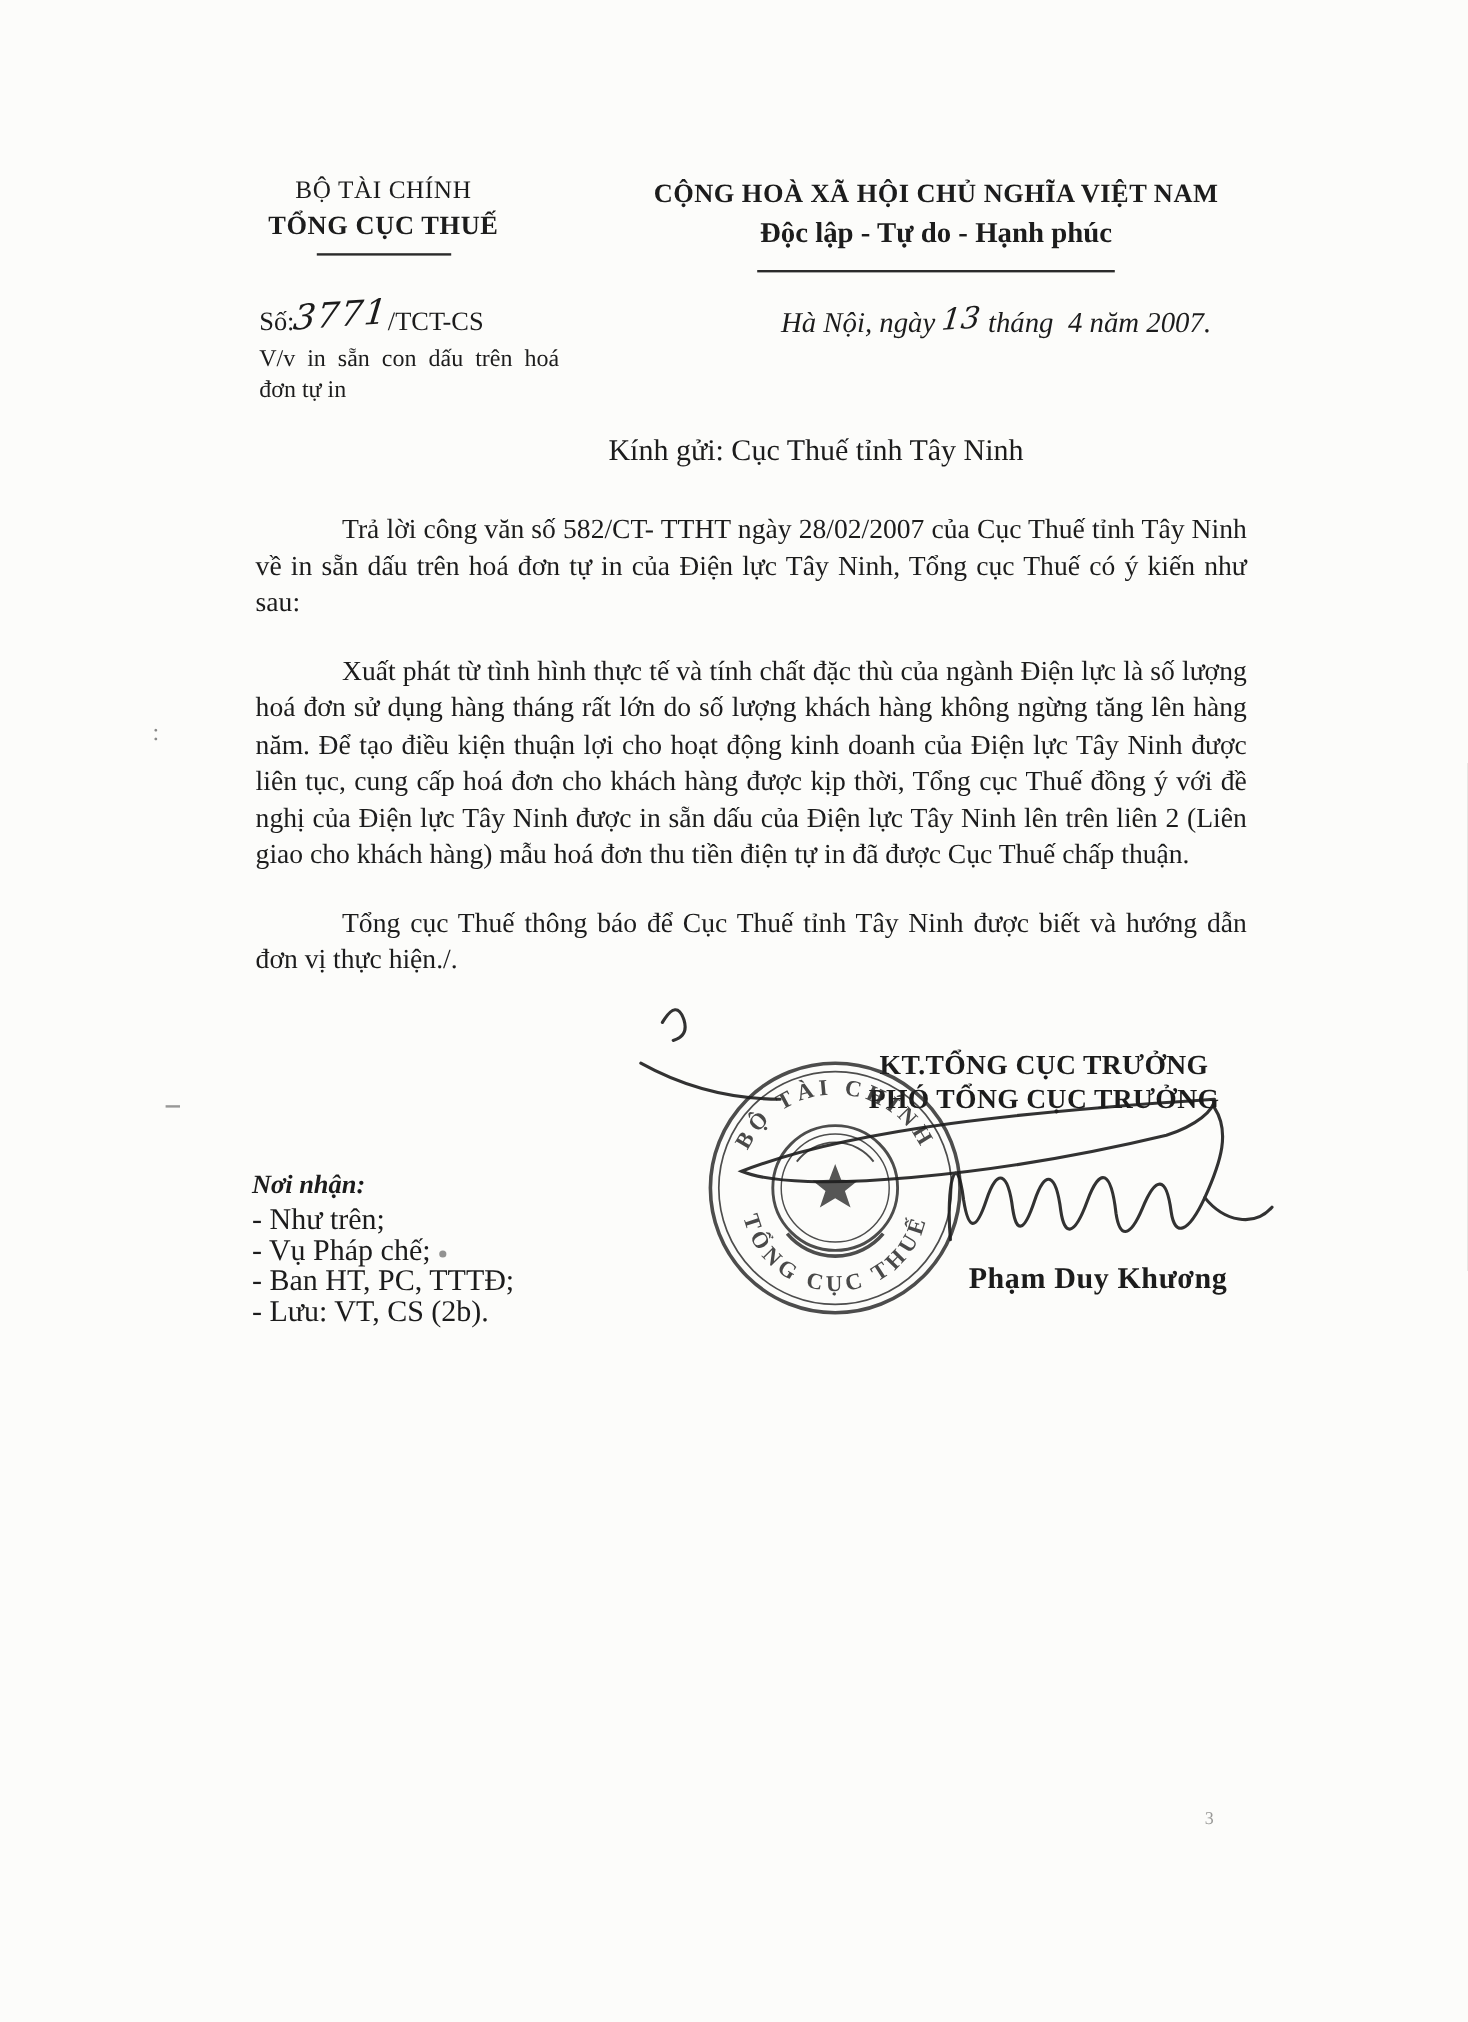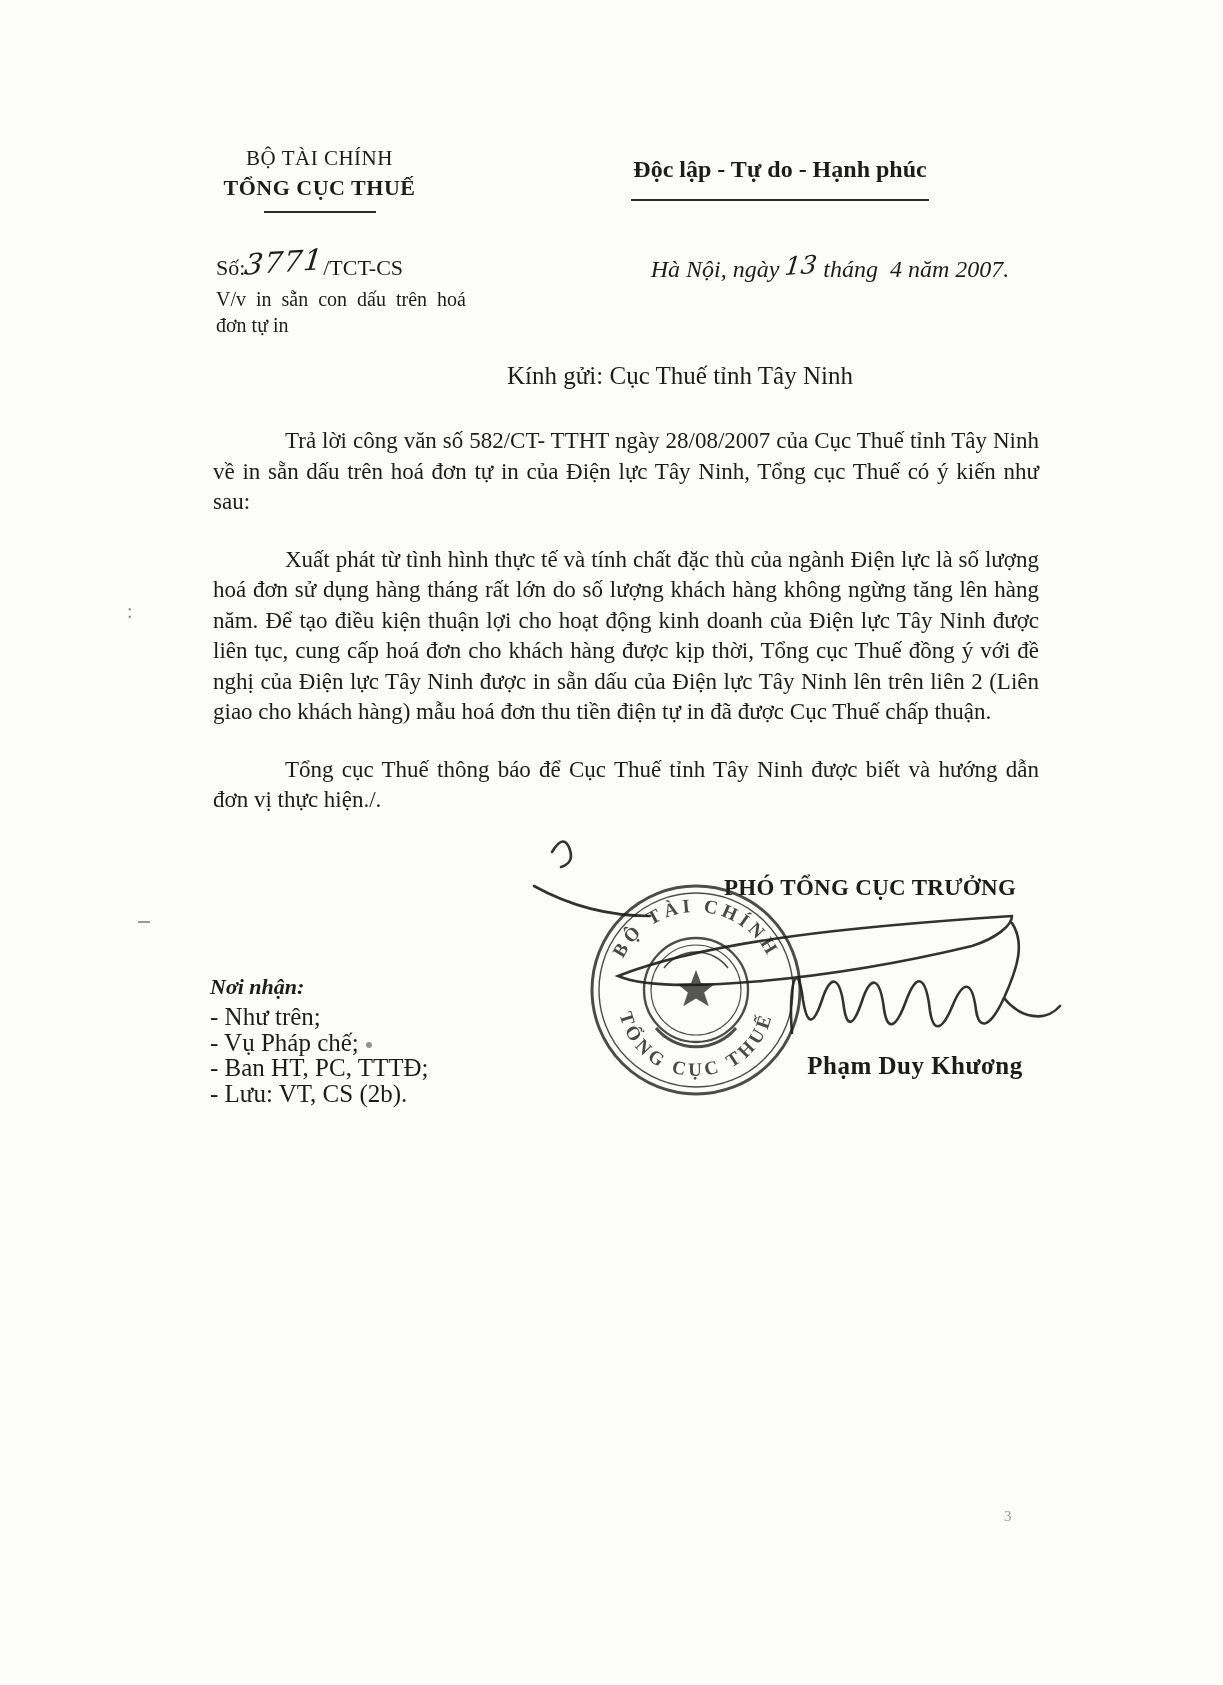--- a/index.html
+++ b/index.html
@@ -75,46 +75,48 @@
 
 <div class="page">
 
   <div class="abs hdr-left">
     <div class="l1">BỘ TÀI CHÍNH</div>
     <div class="l2">TỔNG CỤC THUẾ</div>
     <div class="rule-left"></div>
   </div>
 
   <div class="abs hdr-right">
+    <div class="l1">CỘNG HOÀ XÃ HỘI CHỦ NGHĨA VIỆT NAM</div>
     <div class="l2">Độc lập - Tự do - Hạnh phúc</div>
     <div class="rule-right"></div>
   </div>
 
   <div class="abs so-line">
     <span>Số:</span><span class="hand hand-num">3771</span><span>/TCT-CS</span>
   </div>
 
   <div class="abs date-line">
     <span class="keep-space">Hà Nội, ngày </span><span class="hand hand-day">13</span><span class="keep-space"> tháng  4 năm 2007.</span>
   </div>
 
   <div class="abs salutation">Kính gửi: Cục Thuế tỉnh Tây Ninh</div>
 
   <div class="abs subject">
     <div class="s1">V/v in sẵn con dấu trên hoá</div>
     <div class="s2">đơn tự in</div>
   </div>
 
   <div class="abs body-text">
-    <p>Trả lời công văn số 582/CT- TTHT ngày 28/08/2007 của Cục Thuế tỉnh Tây Ninh về in sẵn dấu trên hoá đơn tự in của Điện lực Tây Ninh, Tổng cục Thuế có ý kiến như sau:</p>
+    <p>Trả lời công văn số 582/CT- TTHT ngày 28/02/2007 của Cục Thuế tỉnh Tây Ninh về in sẵn dấu trên hoá đơn tự in của Điện lực Tây Ninh, Tổng cục Thuế có ý kiến như sau:</p>
     <p>Xuất phát từ tình hình thực tế và tính chất đặc thù của ngành Điện lực là số lượng hoá đơn sử dụng hàng tháng rất lớn do số lượng khách hàng không ngừng tăng lên hàng năm. Để tạo điều kiện thuận lợi cho hoạt động kinh doanh của Điện lực Tây Ninh được liên tục, cung cấp hoá đơn cho khách hàng được kịp thời, Tổng cục Thuế đồng ý với đề nghị của Điện lực Tây Ninh được in sẵn dấu của Điện lực Tây Ninh lên trên liên 2 (Liên giao cho khách hàng) mẫu hoá đơn thu tiền điện tự in đã được Cục Thuế chấp thuận.</p>
     <p>Tổng cục Thuế thông báo để Cục Thuế tỉnh Tây Ninh được biết và hướng dẫn đơn vị thực hiện./.</p>
   </div>
 
   <div class="abs sig-titles">
+    <div>KT.TỔNG CỤC TRƯỞNG</div>
     <div>PHÓ TỔNG CỤC TRƯỞNG</div>
   </div>
 
   <div class="abs sig-name">Phạm Duy Khương</div>
 
   <div class="abs recipients">
     <div class="title">Nơi nhận:</div>
     <div class="item">- Như trên;</div>
     <div class="item">- Vụ Pháp chế;</div>
     <div class="item">- Ban HT, PC, TTTĐ;</div>

